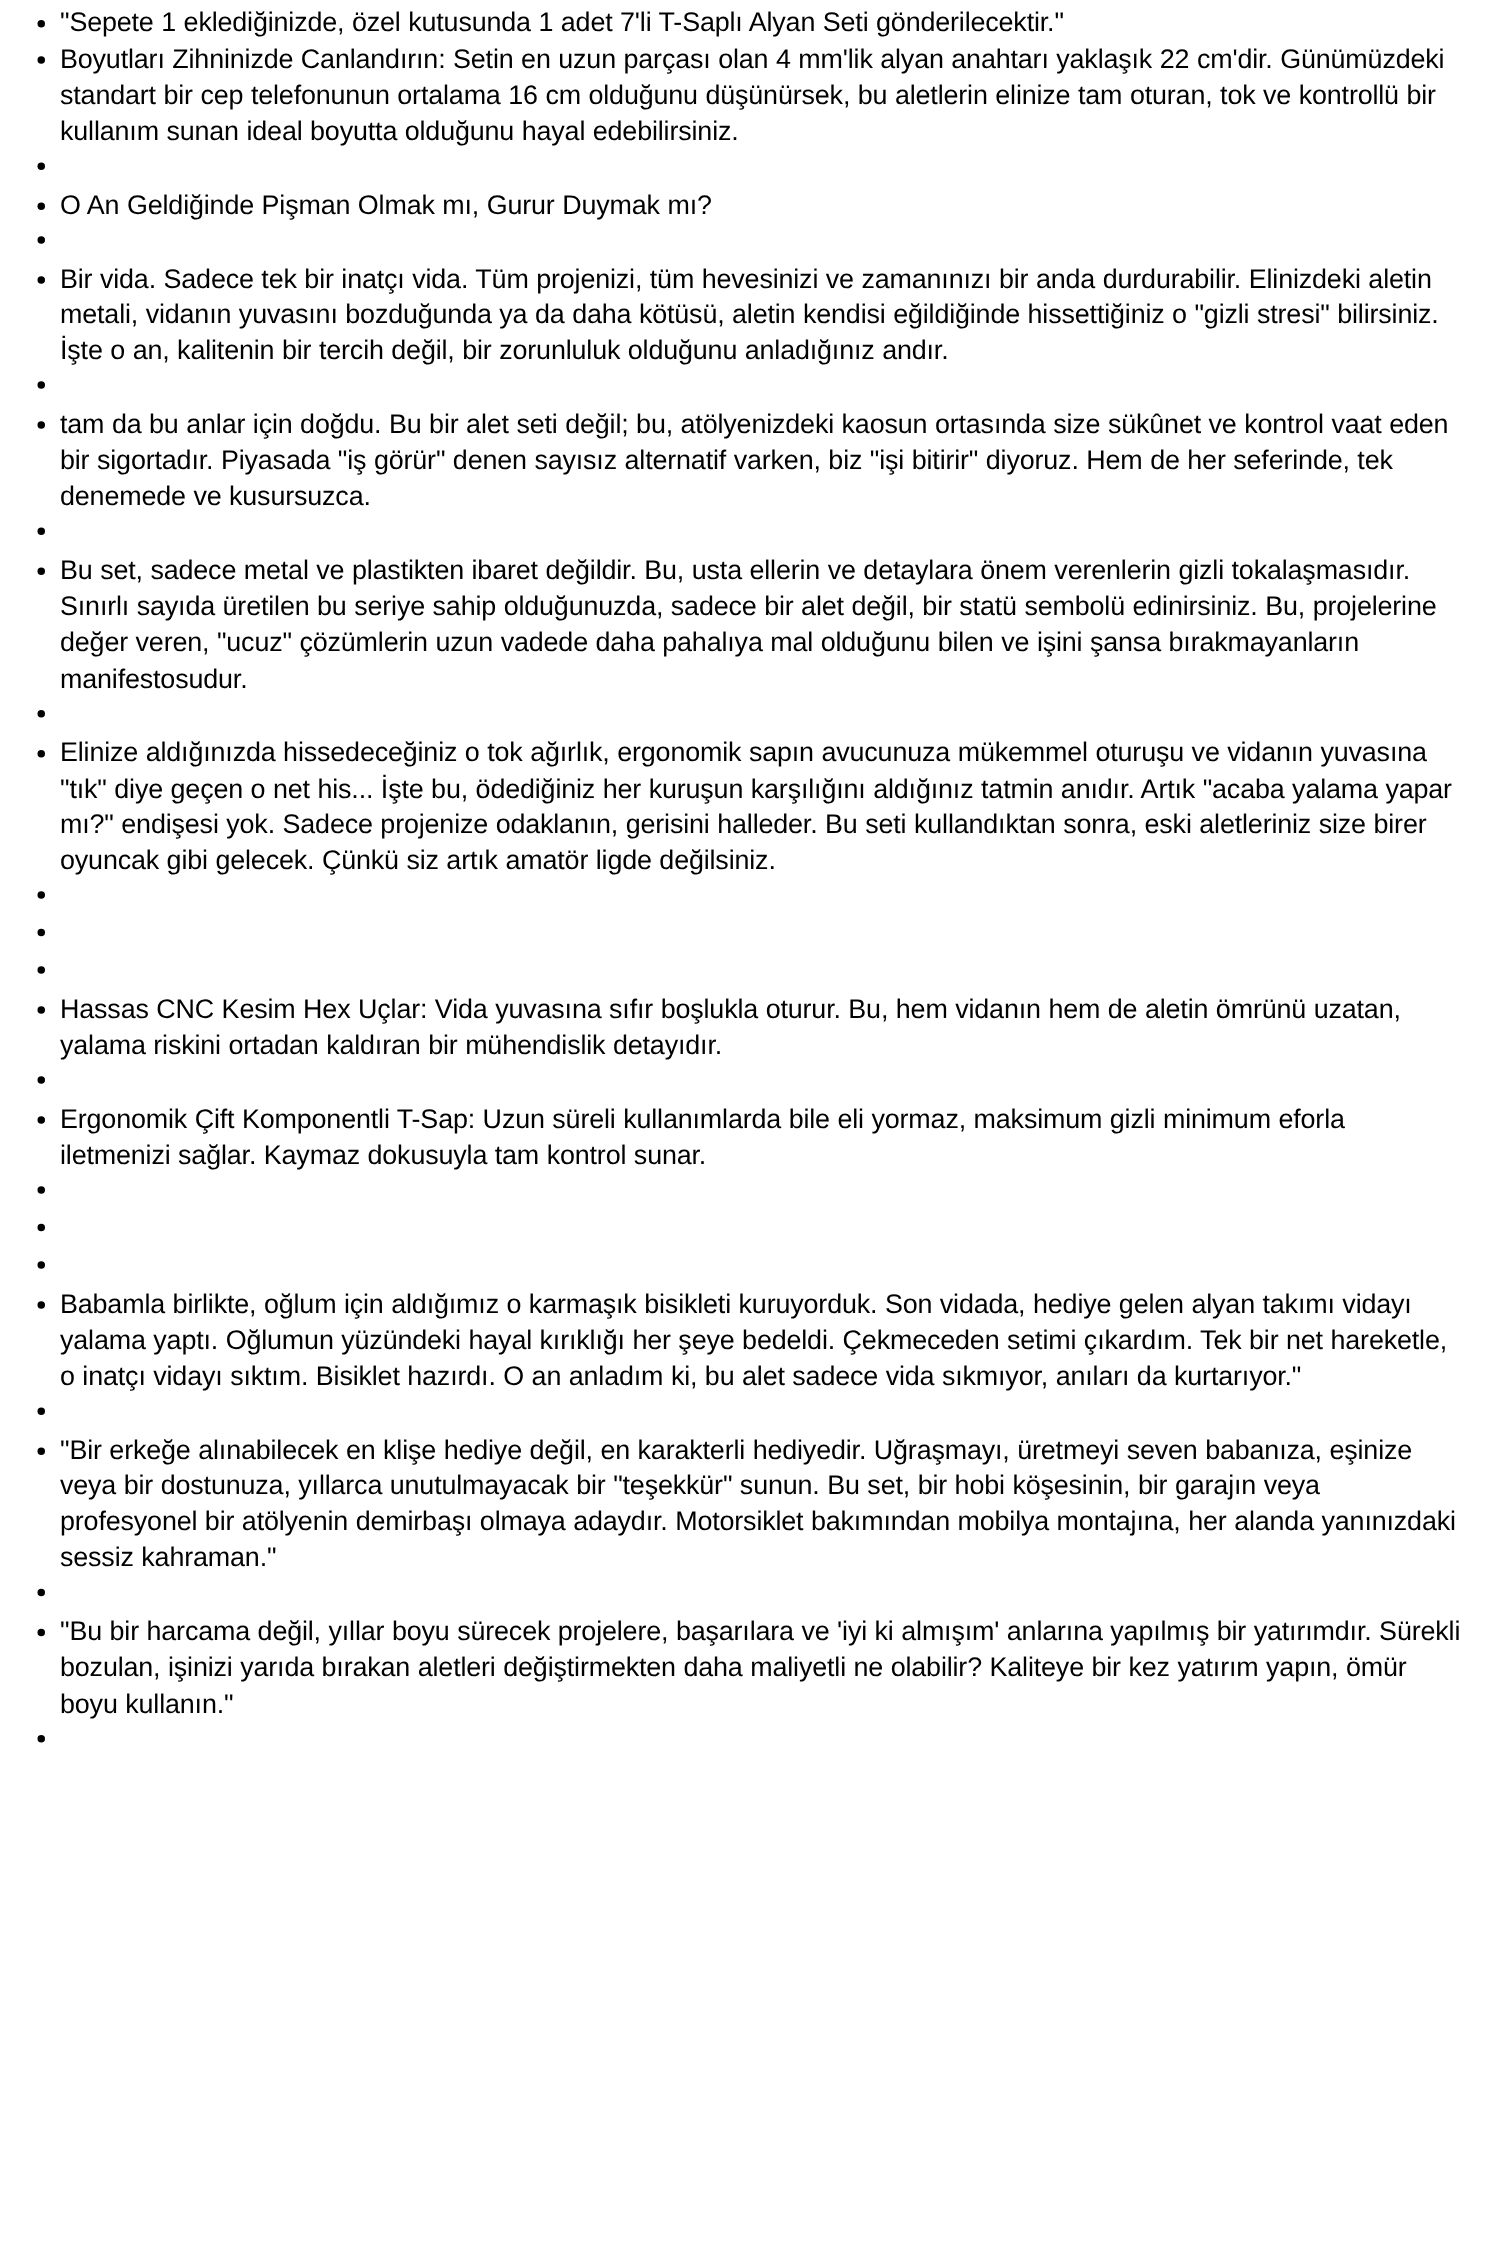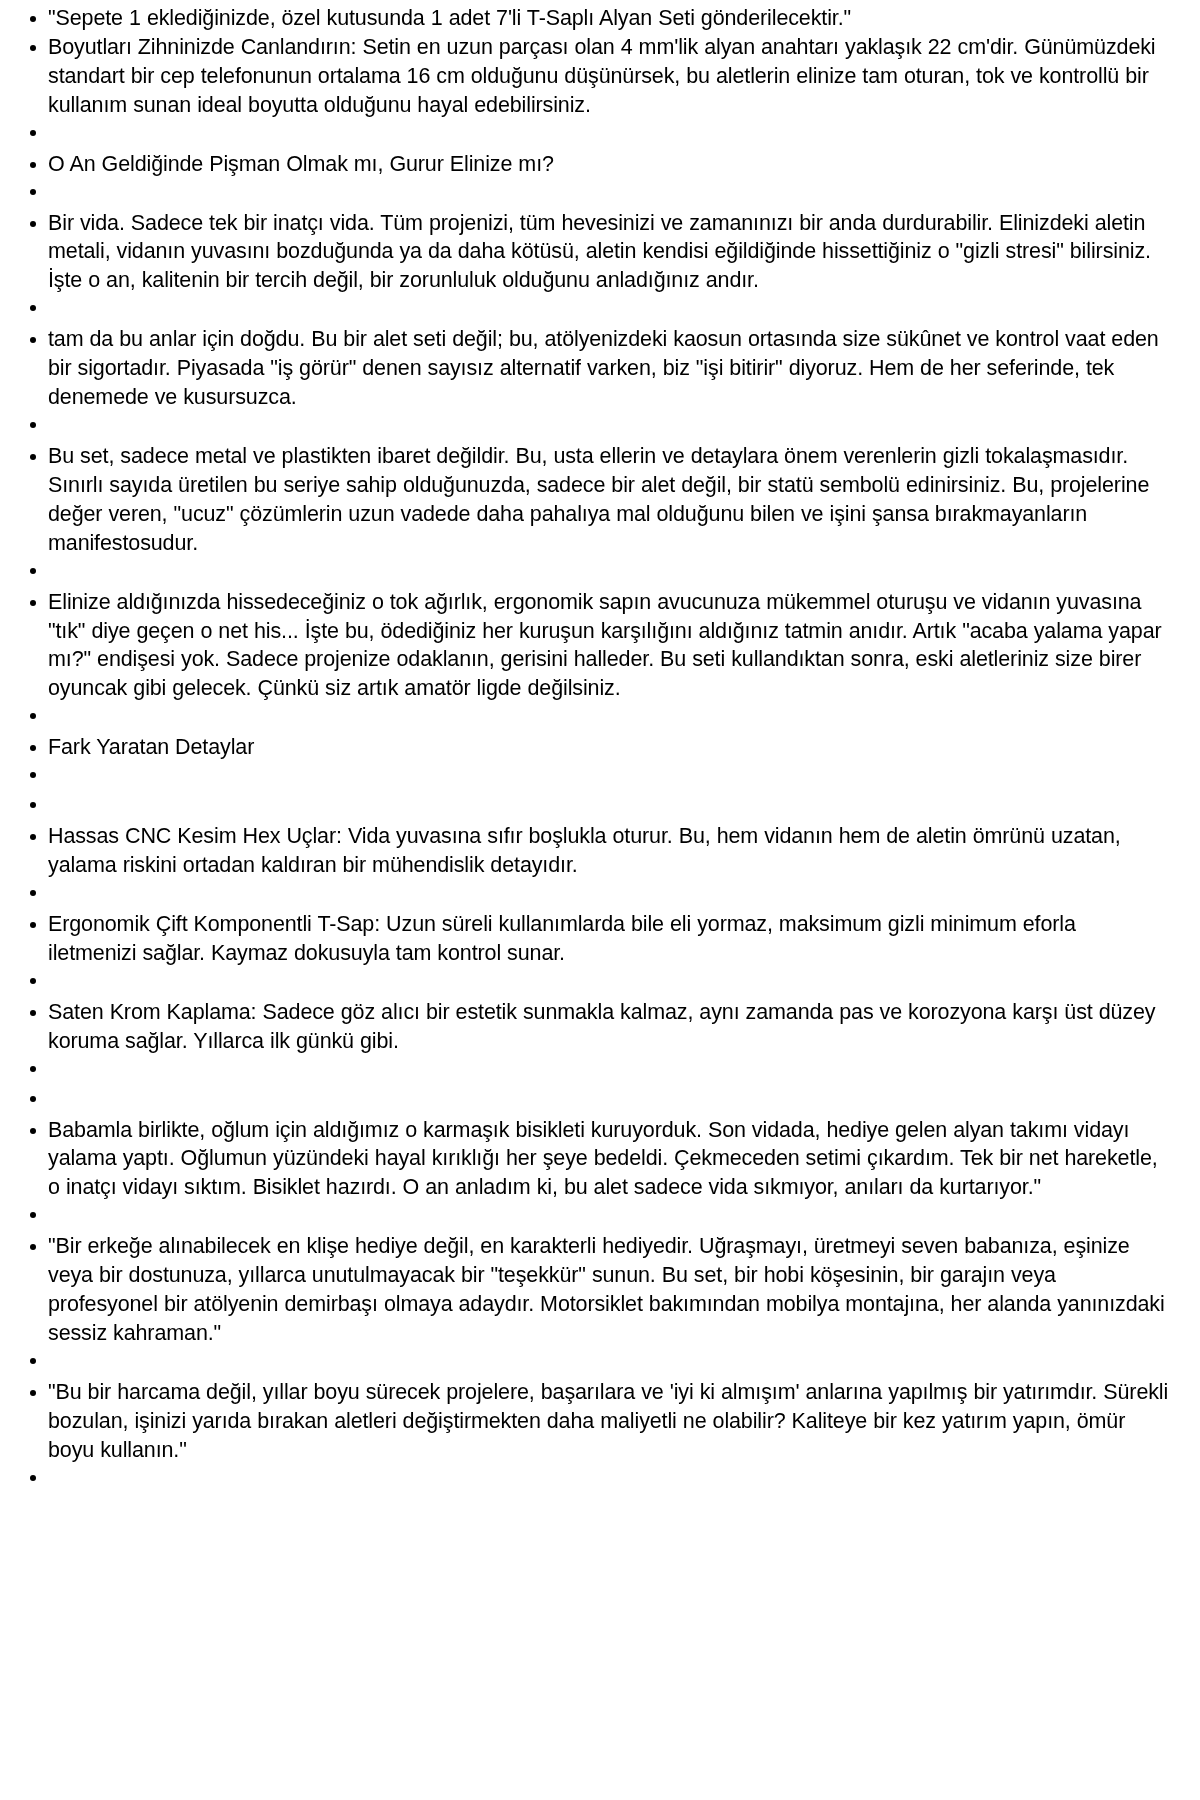--- a/index.html
+++ b/index.html
@@ -67,21 +67,21 @@
       <li class="bullet-item">
         <span class="bullet-text">"Sepete 1 eklediğinizde, özel kutusunda 1 adet 7'li T-Saplı Alyan Seti gönderilecektir."</span>
       </li>
       <li class="bullet-item">
         <span class="bullet-text">Boyutları Zihninizde Canlandırın: Setin en uzun parçası olan 4 mm'lik alyan anahtarı yaklaşık 22 cm'dir. Günümüzdeki standart bir cep telefonunun ortalama 16 cm olduğunu düşünürsek, bu aletlerin elinize tam oturan, tok ve kontrollü bir kullanım sunan ideal boyutta olduğunu hayal edebilirsiniz.</span>
       </li>
       <li class="bullet-item spacer">
         <span class="bullet-text"></span>
       </li>
       <li class="bullet-item">
-        <span class="bullet-text">O An Geldiğinde Pişman Olmak mı, Gurur Elinize mı?</span>
+        <span class="bullet-text">O An Geldiğinde Pişman Olmak mı, Gurur Duymak mı?</span>
       </li>
       <li class="bullet-item spacer">
         <span class="bullet-text"></span>
       </li>
       <li class="bullet-item">
         <span class="bullet-text">Bir vida. Sadece tek bir inatçı vida. Tüm projenizi, tüm hevesinizi ve zamanınızı bir anda durdurabilir. Elinizdeki aletin metali, vidanın yuvasını bozduğunda ya da daha kötüsü, aletin kendisi eğildiğinde hissettiğiniz o "gizli stresi" bilirsiniz. İşte o an, kalitenin bir tercih değil, bir zorunluluk olduğunu anladığınız andır.</span>
       </li>
       <li class="bullet-item spacer">
         <span class="bullet-text"></span>
       </li>
@@ -96,43 +96,37 @@
       </li>
       <li class="bullet-item spacer">
         <span class="bullet-text"></span>
       </li>
       <li class="bullet-item">
         <span class="bullet-text">Elinize aldığınızda hissedeceğiniz o tok ağırlık, ergonomik sapın avucunuza mükemmel oturuşu ve vidanın yuvasına "tık" diye geçen o net his... İşte bu, ödediğiniz her kuruşun karşılığını aldığınız tatmin anıdır. Artık "acaba yalama yapar mı?" endişesi yok. Sadece projenize odaklanın, gerisini halleder. Bu seti kullandıktan sonra, eski aletleriniz size birer oyuncak gibi gelecek. Çünkü siz artık amatör ligde değilsiniz.</span>
       </li>
       <li class="bullet-item spacer">
         <span class="bullet-text"></span>
       </li>
-      <li class="bullet-item">
-        <span class="bullet-text">Fark Yaratan Detaylar</span>
-      </li>
       <li class="bullet-item spacer">
         <span class="bullet-text"></span>
       </li>
       <li class="bullet-item spacer">
         <span class="bullet-text"></span>
       </li>
       <li class="bullet-item">
         <span class="bullet-text">Hassas CNC Kesim Hex Uçlar: Vida yuvasına sıfır boşlukla oturur. Bu, hem vidanın hem de aletin ömrünü uzatan, yalama riskini ortadan kaldıran bir mühendislik detayıdır.</span>
       </li>
       <li class="bullet-item spacer">
         <span class="bullet-text"></span>
       </li>
       <li class="bullet-item">
         <span class="bullet-text">Ergonomik Çift Komponentli T-Sap: Uzun süreli kullanımlarda bile eli yormaz, maksimum gizli minimum eforla iletmenizi sağlar. Kaymaz dokusuyla tam kontrol sunar.</span>
       </li>
       <li class="bullet-item spacer">
         <span class="bullet-text"></span>
-      </li>
-      <li class="bullet-item">
-        <span class="bullet-text">Saten Krom Kaplama: Sadece göz alıcı bir estetik sunmakla kalmaz, aynı zamanda pas ve korozyona karşı üst düzey koruma sağlar. Yıllarca ilk günkü gibi.</span>
       </li>
       <li class="bullet-item spacer">
         <span class="bullet-text"></span>
       </li>
       <li class="bullet-item spacer">
         <span class="bullet-text"></span>
       </li>
       <li class="bullet-item">
         <span class="bullet-text">Babamla birlikte, oğlum için aldığımız o karmaşık bisikleti kuruyorduk. Son vidada, hediye gelen alyan takımı vidayı yalama yaptı. Oğlumun yüzündeki hayal kırıklığı her şeye bedeldi. Çekmeceden setimi çıkardım. Tek bir net hareketle, o inatçı vidayı sıktım. Bisiklet hazırdı. O an anladım ki, bu alet sadece vida sıkmıyor, anıları da kurtarıyor."</span>
       </li>

